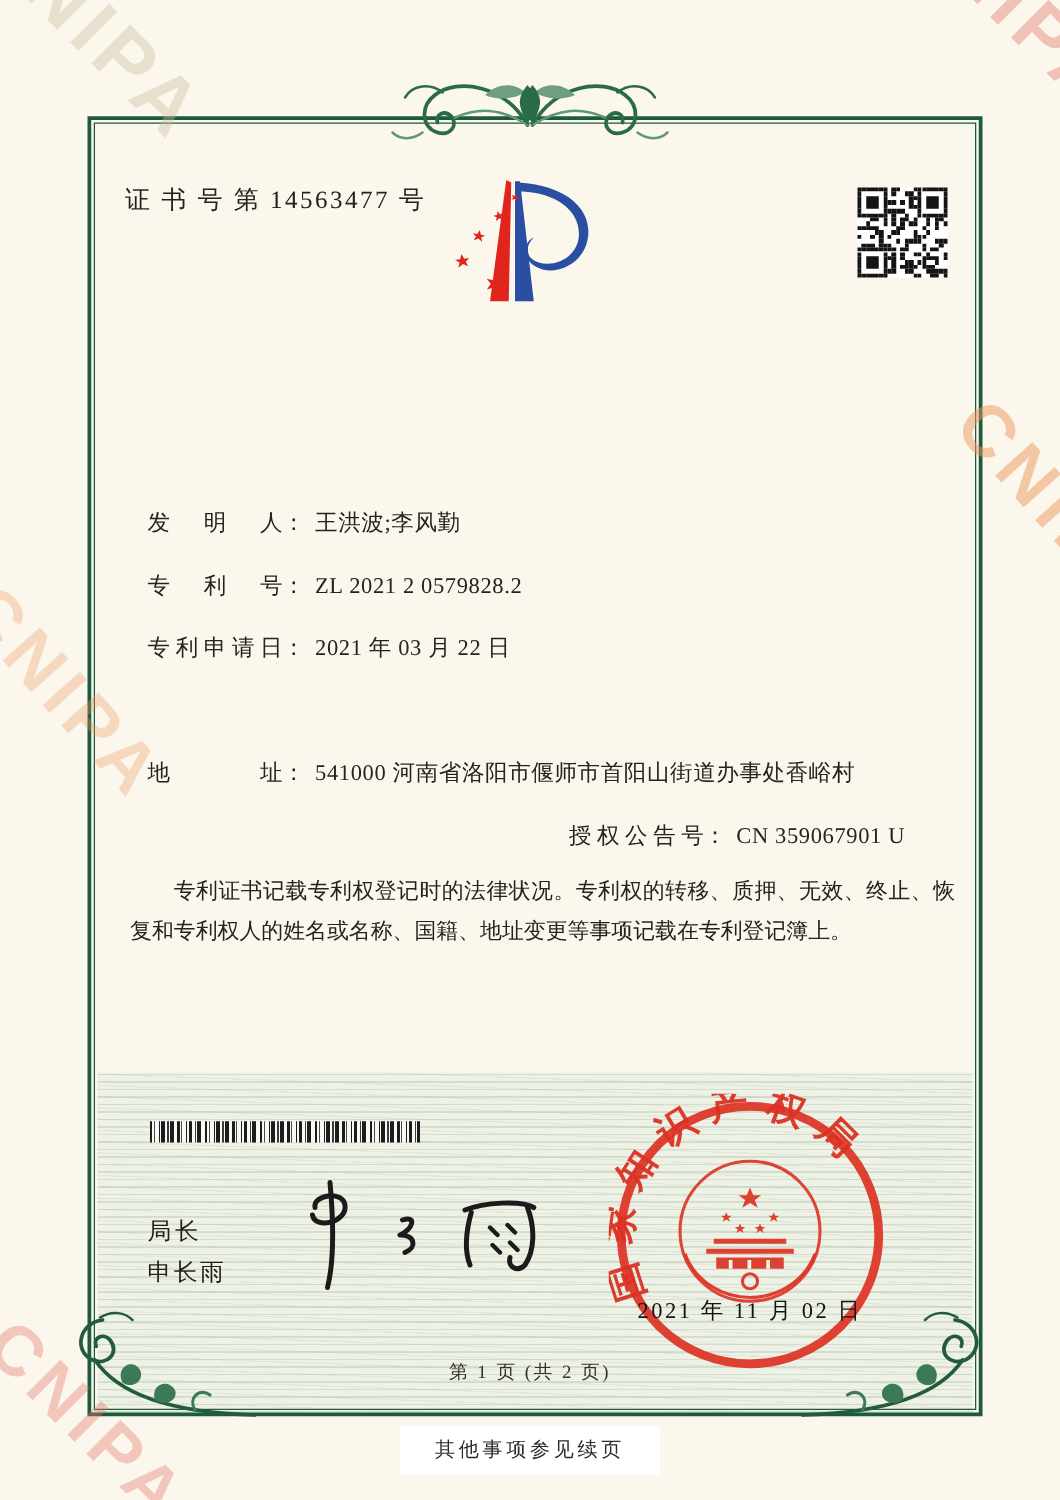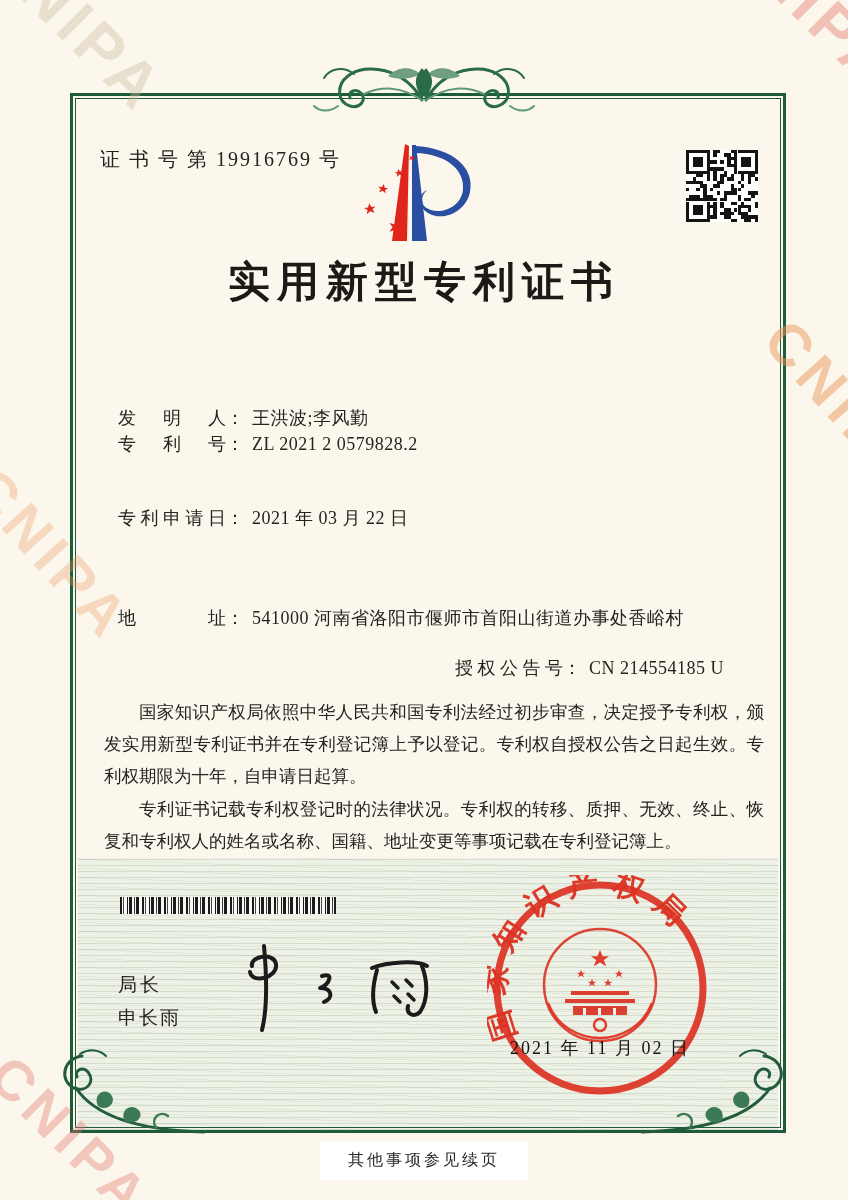--- a/index.html
+++ b/index.html
@@ -50,21 +50,21 @@
   .title {
     position:absolute; left:0; width:848px; top:254px; z-index:3;
     text-align:center; font-size:42px; font-weight:bold; letter-spacing:7px; color:#1c1a17;
   }
 
   
   .field { position:absolute; left:118px; z-index:3; font-size:18px; white-space:nowrap; }
   .f-label { display:inline-block; width:108px; text-align:justify; text-align-last:justify; }
   .f-colon { display:inline-block; margin-right:8px; }
   .f-value { letter-spacing:0.5px; }
-  .fy0 { top:355px; } .fy1 { top:406px; } .fy2 { top:432px; }
+  .fy0 { top:355px; } .fy1 { top:406px; } .fy2 { top:456px; }
   .fy3 { top:506px; } .fy4 { top:556px; } .fy5 { top:606px; }
   .fy6 { top:656px; } .field-right { left:455px; top:656px; }
 
   
   .body-text {
     position:absolute; left:104px; top:696px; width:660px; z-index:3;
     font-size:17.5px; line-height:1.84; text-align:justify; color:#26231e;
   }
   .body-text p { text-indent:2em; }
 
@@ -142,21 +142,21 @@
     <g fill="none" stroke="#225c3d" stroke-width="3" stroke-linecap="round">
       <path d="M26,12 C8,14 2,36 18,44 C30,49 40,38 32,28 C27,22 18,26 21,33"></path>
       <path d="M20,44 C36,68 74,86 148,88"></path>
       <path d="M42,62 C36,50 50,42 56,52 C60,60 50,68 42,62 Z" fill="#3c7a57" stroke="none"></path>
       <path d="M68,76 C64,64 78,58 84,68 C87,76 76,82 68,76 Z" fill="#3c7a57" stroke="none"></path>
       <path d="M100,84 C94,74 104,66 112,72" stroke-width="2.5" stroke="#3c7a57"></path>
       <path d="M24,10 C34,4 44,6 50,12" stroke-width="2"></path>
     </g>
   </svg>
 
-  <div class="cert-no">证 书 号 第 19916769 号</div>
+  <div class="cert-no">证 书 号 第 14563477 号</div>
 
   <svg class="logo" viewBox="0 0 130 106">
     <defs>
       <path id="star" d="M0,-10 L2.9,-3.1 L10,-3.1 L4.3,1.2 L6.9,8.1 L0,3.8 L-6.9,8.1 L-4.3,1.2 L-10,-3.1 L-2.9,-3.1 Z"></path>
     </defs>
     <path d="M56,4 L60,6 L58,101 L43,101 Z" fill="#e0261c"></path>
     <path d="M63,5 L67,5 L78,101 L63,101 Z" fill="#2a4fa2"></path>
     <path d="M66,6 C104,8 126,28 121,52 C117,72 94,82 79,73 C69,67 69,54 78,50 C70,58 72,67 82,70 C95,74 112,66 114,50 C116,30 98,14 66,13 Z" fill="#2a4fa2"></path>
     <use href="#star" transform="translate(63,18) scale(0.32) rotate(18)" fill="#e0261c"></use>
     <use href="#star" transform="translate(50,33) scale(0.42) rotate(-12)" fill="#e0261c"></use>
@@ -388,40 +388,38 @@
       <i style="left:13.7px;top:68.6px"></i>
       <i style="left:17.2px;top:68.6px"></i>
       <i style="left:20.6px;top:68.6px"></i>
       <i style="left:44.6px;top:68.6px"></i>
       <i style="left:48.0px;top:68.6px"></i>
       <i style="left:58.3px;top:68.6px"></i>
       <i style="left:61.7px;top:68.6px"></i>
       <i style="left:68.6px;top:68.6px"></i>
     </div>
 
-  <div class="title">实用新型专利证书</div>
 
   <div class="field fy1">
     <span class="f-label">发明人</span><span class="f-colon">：</span><span class="f-value">王洪波;李风勤</span>
   </div>
   <div class="field fy2">
     <span class="f-label">专利号</span><span class="f-colon">：</span><span class="f-value">ZL 2021 2 0579828.2</span>
   </div>
   <div class="field fy3">
     <span class="f-label">专利申请日</span><span class="f-colon">：</span><span class="f-value">2021 年 03 月 22 日</span>
   </div>
   <div class="field fy5">
     <span class="f-label">地址</span><span class="f-colon">：</span><span class="f-value">541000 河南省洛阳市偃师市首阳山街道办事处香峪村</span>
   </div>
   <div class="field field-right">
-    <span class="f-label">授权公告号</span><span class="f-colon">：</span><span class="f-value">CN 214554185 U</span>
+    <span class="f-label">授权公告号</span><span class="f-colon">：</span><span class="f-value">CN 359067901 U</span>
   </div>
 
   <div class="body-text">
-    <p>国家知识产权局依照中华人民共和国专利法经过初步审查，决定授予专利权，颁发实用新型专利证书并在专利登记簿上予以登记。专利权自授权公告之日起生效。专利权期限为十年，自申请日起算。</p>
     <p>专利证书记载专利权登记时的法律状况。专利权的转移、质押、无效、终止、恢复和专利权人的姓名或名称、国籍、地址变更等事项记载在专利登记簿上。</p>
   </div>
 
   <div class="barcode"></div>
 
   <div class="signer-title">局长</div>
   <div class="signer-name">申长雨</div>
 
   <svg class="signature" width="220" height="100" viewBox="0 0 220 100">
     <g fill="none" stroke="#1b1b1b" stroke-width="4" stroke-linecap="round" stroke-linejoin="round">
@@ -457,15 +455,16 @@
       <rect x="96" y="133" width="3" height="7" fill="#fbf7ec"></rect>
       <rect x="111" y="133" width="3" height="7" fill="#fbf7ec"></rect>
       <rect x="126" y="133" width="3" height="7" fill="#fbf7ec"></rect>
       <circle cx="113" cy="150" r="6" fill="none" stroke="#dc3223" stroke-width="2.5"></circle>
       <path d="M61,128 C70,152 93,163 113,163" fill="none" stroke="#dc3223" stroke-width="2.5"></path>
       <path d="M165,128 C156,152 133,163 113,163" fill="none" stroke="#dc3223" stroke-width="2.5"></path>
     </g>
   </svg>
   <div class="seal-date">2021 年 11 月 02 日</div>
 
+  <div class="page-num">第 1 页 (共 2 页)</div>
   <div class="cont-note">其他事项参见续页</div>
 
 </div>
 
 </body></html>

